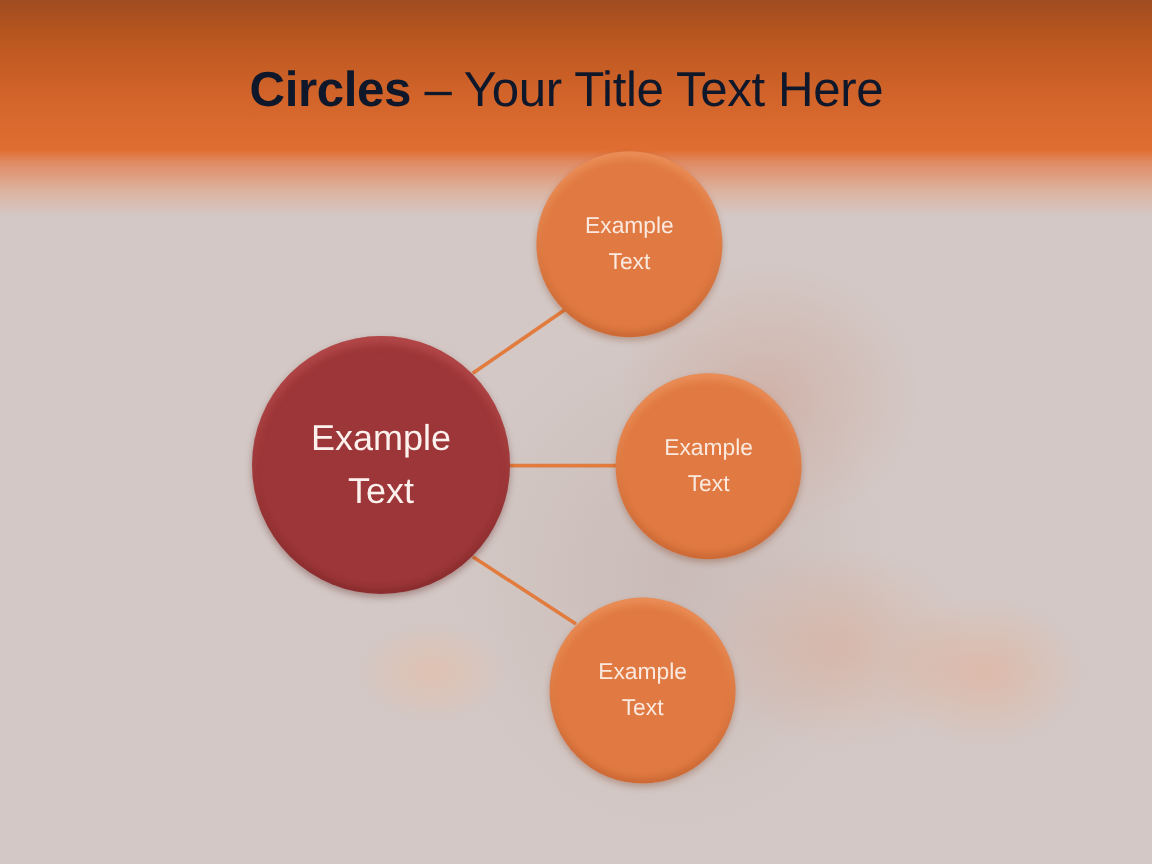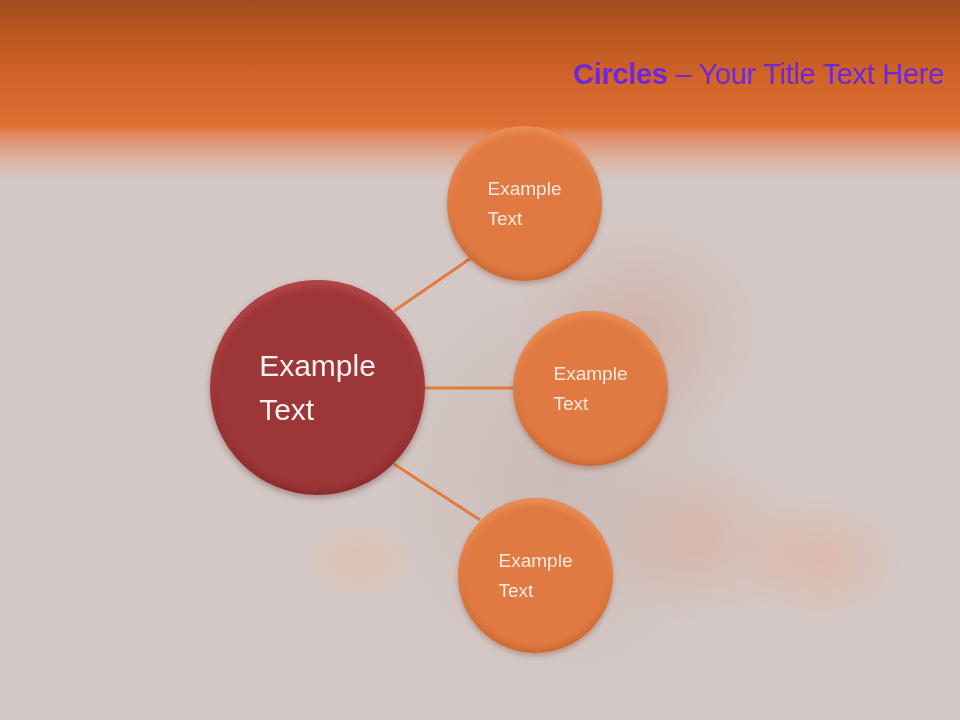--- a/index.html
+++ b/index.html
@@ -39,40 +39,40 @@
         #e06e32 125px,
         #e08a62 135px,
         #dcb4a2 160px,
         rgba(211,200,197,0) 180px);
     }
     .title {
       position: absolute;
       left: 0;
       top: 52px;
       width: 944px;
-      text-align: right;
-      color: #6d28d9;
+      text-align: center;
+      color: #0f172a;
       font-family: "Liberation Sans", sans-serif;
-      font-size: 29px;
+      font-size: 41px;
       line-height: 44px;
       letter-spacing: -0.3px;
     }
     .title .bold { font-weight: bold; }
     svg.connectors {
       position: absolute;
       left: 0; top: 0;
       width: 960px; height: 720px;
     }
     .circle {
       position: absolute;
       border-radius: 50%;
       display: flex;
       align-items: center;
       justify-content: center;
-      text-align: left;
+      text-align: center;
       color: #fbe9df;
       box-sizing: border-box;
     }
     .circle.center {
       left: 210px; top: 280px;
       width: 215px; height: 215px;
       background: radial-gradient(circle at 50% 55%, #9c3638 0%, #9c3638 78%, #a84246 90%, #c25a5c 100%);
       box-shadow: 0 3px 6px rgba(80,20,20,0.35), inset 0 6px 8px rgba(230,110,110,0.35), inset 0 -4px 6px rgba(90,20,20,0.3);
       font-family: "Liberation Sans", sans-serif;
       font-size: 30px;

